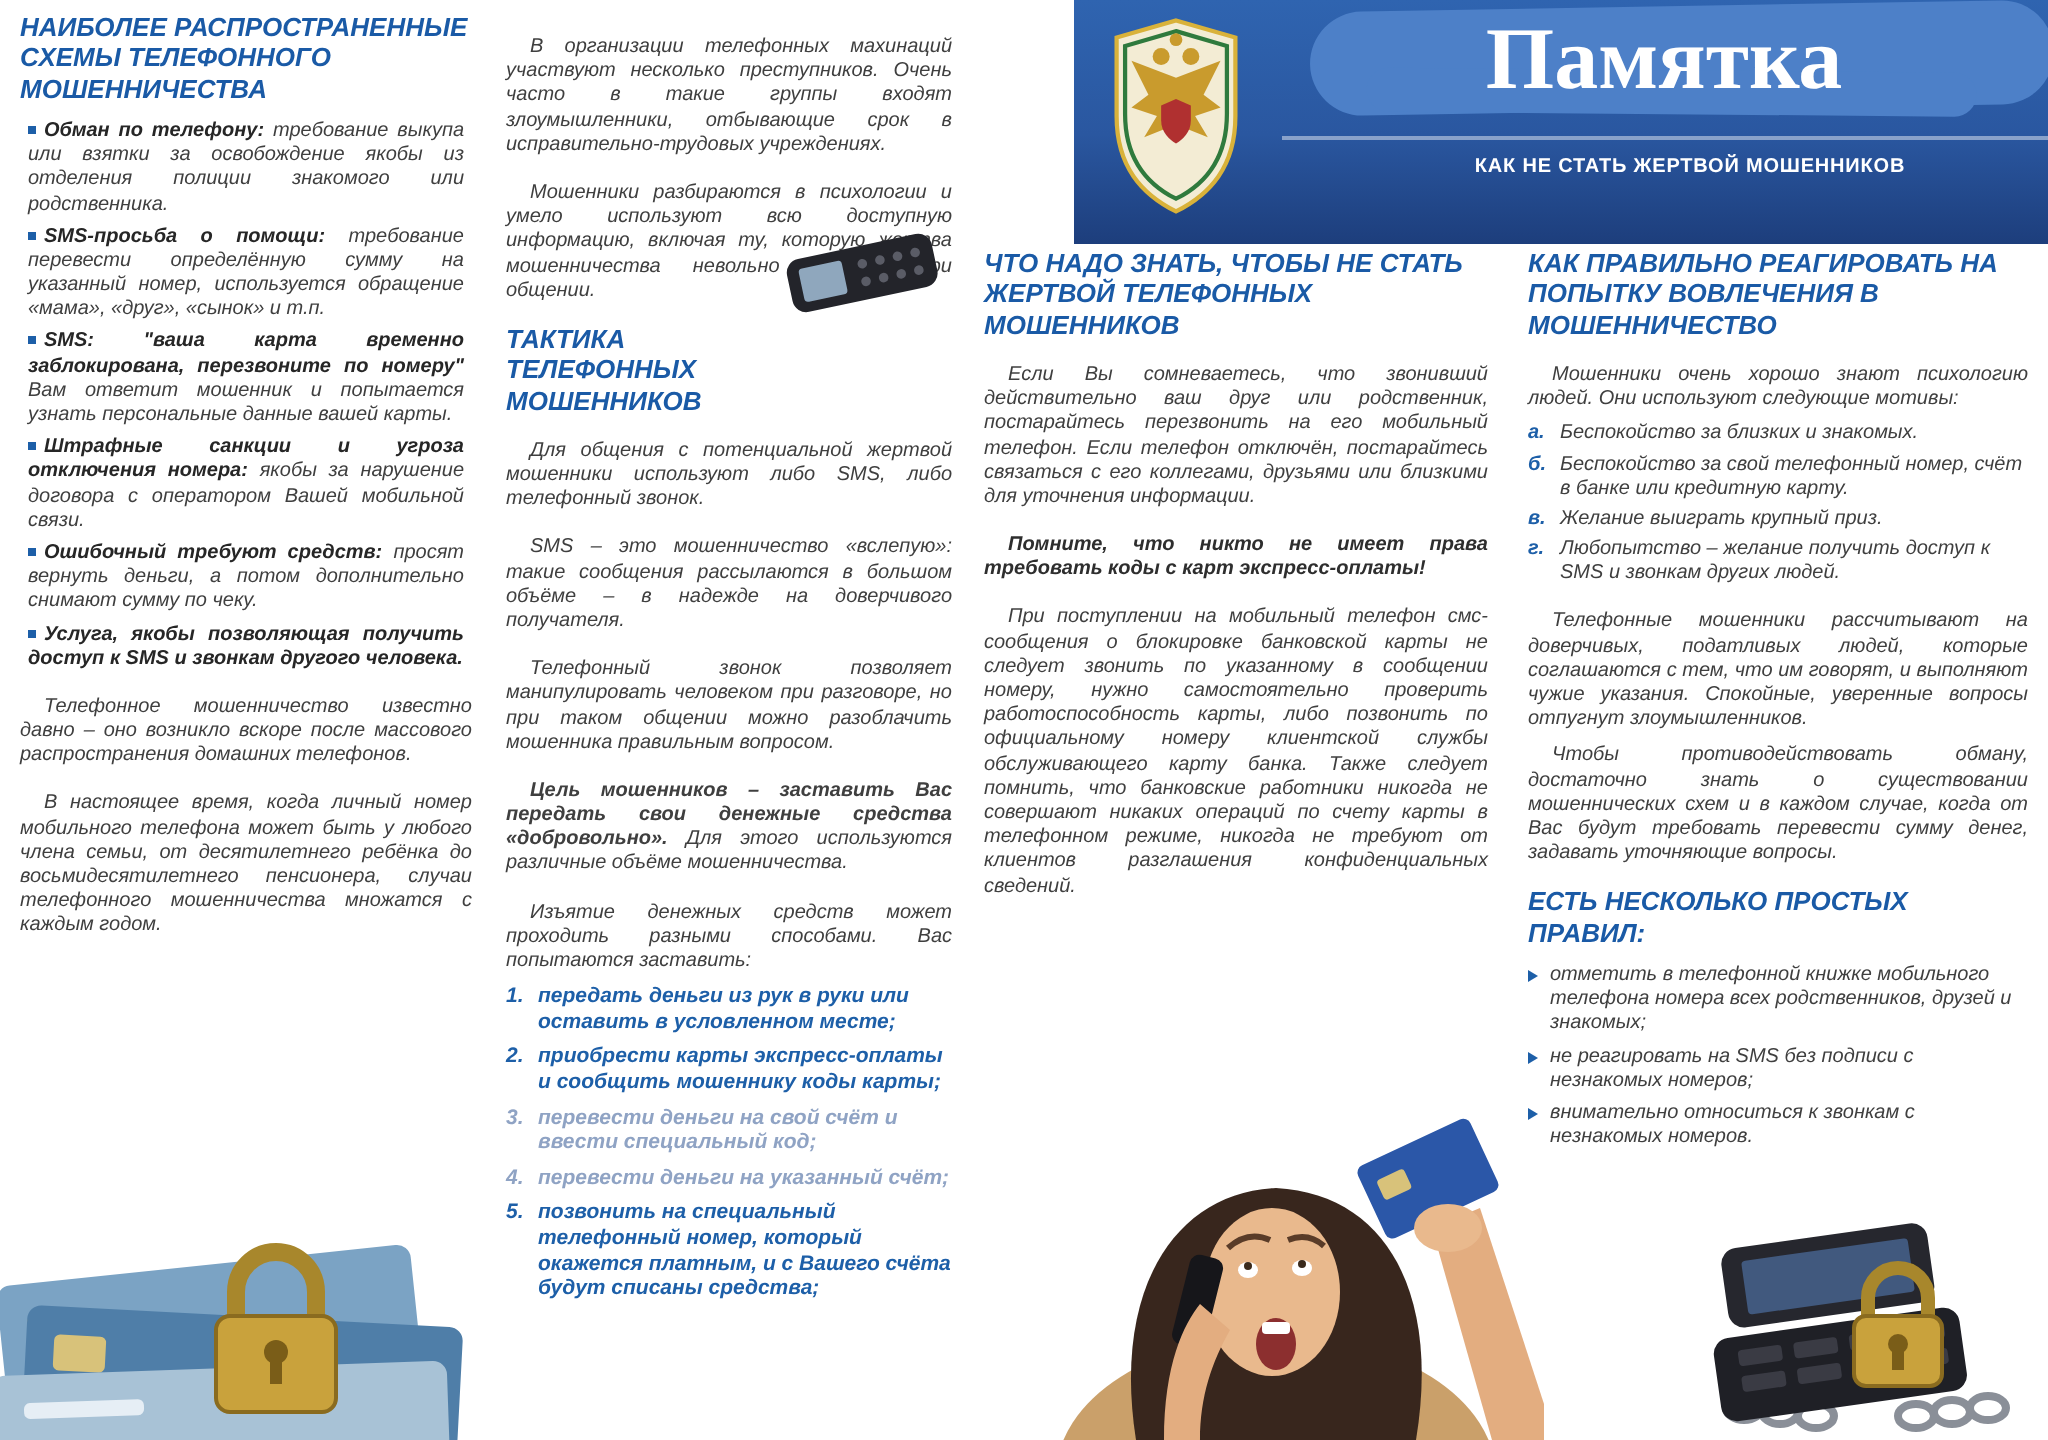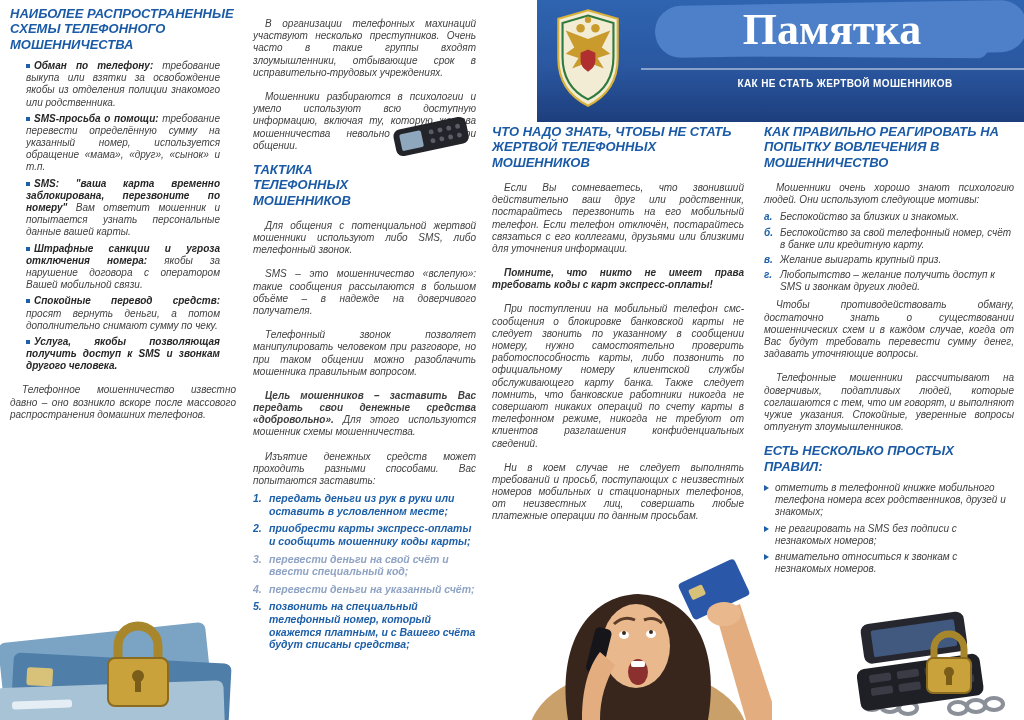--- a/index.html
+++ b/index.html
@@ -7,21 +7,21 @@
         font-family:"Liberation Sans", sans-serif;color:#3f3f3f;}
   .col{position:absolute;text-align:justify;font-size:10px;line-height:1.22;font-style:italic;}
   .col1{left:10px;top:6px;width:226px;}
   .col2{left:253px;top:6px;width:223px;}
   .col3{left:492px;top:124px;width:252px;}
   .col4{left:764px;top:124px;width:250px;}
   .col-heading{margin:0 0 8px;color:#1a5aa6;font-size:13px;line-height:1.18;font-weight:bold;text-align:left;}
   .mt{margin-top:10px;}
   .para{margin:12px 0 5px;text-indent:12px;}
   .para.strong{font-weight:bold;color:#2e2e2e;}
-  .scheme{margin:0 16px 4px;}
+  .scheme{margin:0 4px 4px;}
   .scheme b{color:#262626;}
   .sq{display:inline-block;width:4px;height:4px;background:#1d5fa8;margin:0 4px 1px 0;}
   .step{display:flex;gap:5px;margin:0 0 5px;color:#1d5fa8;font-weight:bold;font-size:10.5px;line-height:1.2;text-align:left;}
   .step .num{flex:none;width:11px;}
   .step.light{color:#8fa3c4;}
   .motive{display:flex;gap:4px;margin:0 0 3px;text-align:left;}
   .motive .letter{flex:none;width:12px;font-weight:bold;color:#1d5fa8;}
   .rule{display:flex;gap:6px;margin:0 0 4px;text-align:left;}
   .tri{flex:none;width:0;height:0;border-left:5px solid #1d5fa8;border-top:3.5px solid transparent;border-bottom:3.5px solid transparent;margin-top:3px;}
   
@@ -65,37 +65,38 @@
     <div class="banner-subtitle">КАК НЕ СТАТЬ ЖЕРТВОЙ МОШЕННИКОВ</div>
   </div>
 
   <div class="col col1">
     <h2 class="col-heading">НАИБОЛЕЕ РАСПРОСТРАНЕННЫЕ СХЕМЫ ТЕЛЕФОННОГО МОШЕННИЧЕСТВА</h2>
 
     <div class="scheme"><span class="sq"></span><b>Обман по телефону:</b> <span>требование выкупа или взятки за освобождение якобы из отделения полиции знакомого или родственника.</span></div>
     <div class="scheme"><span class="sq"></span><b>SMS-просьба о помощи:</b> <span>требование перевести определённую сумму на указанный номер, используется обращение «мама», «друг», «сынок» и т.п.</span></div>
     <div class="scheme"><span class="sq"></span><b>SMS: "ваша карта временно заблокирована, перезвоните по номеру"</b> <span>Вам ответит мошенник и попытается узнать персональные данные вашей карты.</span></div>
     <div class="scheme"><span class="sq"></span><b>Штрафные санкции и угроза отключения номера:</b> <span>якобы за нарушение договора с оператором Вашей мобильной связи.</span></div>
-    <div class="scheme"><span class="sq"></span><b>Спокойные перевод средств:</b> <span>просят вернуть деньги, а потом дополнительно снимают сумму по чеку.</span></div>
+    <div class="scheme"><span class="sq"></span><b>Ошибочный требуют средств:</b> <span>просят вернуть деньги, а потом дополнительно снимают сумму по чеку.</span></div>
     <div class="scheme"><span class="sq"></span><b>Услуга, якобы позволяющая получить доступ к SMS и звонкам другого человека.</b> <span></span></div>
 
     <p class="para">Телефонное мошенничество известно давно – оно возникло вскоре после массового распространения домашних телефонов.</p>
+    <p class="para">В настоящее время, когда личный номер мобильного телефона может быть у любого члена семьи, от десятилетнего ребёнка до восьмидесятилетнего пенсионера, случаи телефонного мошенничества множатся с каждым годом.</p>
   </div>
 
   <div class="col col2">
     <p class="para">В организации телефонных махинаций участвуют несколько преступников. Очень часто в такие группы входят злоумышленники, отбывающие срок в исправительно-трудовых учреждениях.</p>
     <p class="para">Мошенники разбираются в психологии и умело используют всю доступную информацию, включая ту, которую жертва мошенничества невольно выдаёт при общении.</p>
 
     <h2 class="col-heading mt" style="max-width:135px;">ТАКТИКА ТЕЛЕФОННЫХ МОШЕННИКОВ</h2>
 
     <p class="para">Для общения с потенциальной жертвой мошенники используют либо SMS, либо телефонный звонок.</p>
     <p class="para">SMS – это мошенничество «вслепую»: такие сообщения рассылаются в большом объёме – в надежде на доверчивого получателя.</p>
     <p class="para">Телефонный звонок позволяет манипулировать человеком при разговоре, но при таком общении можно разоблачить мошенника правильным вопросом.</p>
 
-    <p class="para"><b>Цель мошенников – заставить Вас передать свои денежные средства «добровольно».</b> <span>Для этого используются мошенник схемы мошенничества.</span></p>
+    <p class="para"><b>Цель мошенников – заставить Вас передать свои денежные средства «добровольно».</b> <span>Для этого используются различные объёме мошенничества.</span></p>
     <p class="para">Изъятие денежных средств может проходить разными способами. Вас попытаются заставить:</p>
 
     <div class="step">
         <span class="num">1.</span>
         <span>передать деньги из рук в руки или оставить в условленном месте;</span>
       </div>
     <div class="step">
         <span class="num">2.</span>
         <span>приобрести карты экспресс-оплаты и сообщить мошеннику коды карты;</span>
       </div>
@@ -111,21 +112,20 @@
         <span class="num">5.</span>
         <span>позвонить на специальный телефонный номер, который окажется платным, и с Вашего счёта будут списаны средства;</span>
       </div>
   </div>
 
   <div class="col col3">
     <h2 class="col-heading">ЧТО НАДО ЗНАТЬ, ЧТОБЫ НЕ СТАТЬ ЖЕРТВОЙ ТЕЛЕФОННЫХ МОШЕННИКОВ</h2>
     <p class="para">Если Вы сомневаетесь, что звонивший действительно ваш друг или родственник, постарайтесь перезвонить на его мобильный телефон. Если телефон отключён, постарайтесь связаться с его коллегами, друзьями или близкими для уточнения информации.</p>
     <p class="para strong">Помните, что никто не имеет права требовать коды с карт экспресс-оплаты!</p>
     <p class="para">При поступлении на мобильный телефон смс-сообщения о блокировке банковской карты не следует звонить по указанному в сообщении номеру, нужно самостоятельно проверить работоспособность карты, либо позвонить по официальному номеру клиентской службы обслуживающего карту банка. Также следует помнить, что банковские работники никогда не совершают никаких операций по счету карты в телефонном режиме, никогда не требуют от клиентов разглашения конфиденциальных сведений.</p>
-    <p class="para">Ни в коем случае не следует выполнять требований и просьб, поступающих с неизвестных номеров мобильных и стационарных телефонов, от неизвестных лиц, совершать любые платежные операции по данным просьбам.</p>
   </div>
 
   <div class="col col4">
     <h2 class="col-heading">КАК ПРАВИЛЬНО РЕАГИРОВАТЬ НА ПОПЫТКУ ВОВЛЕЧЕНИЯ В МОШЕННИЧЕСТВО</h2>
     <p class="para">Мошенники очень хорошо знают психологию людей. Они используют следующие мотивы:</p>
 
     <div class="motive">
         <span class="letter">а.</span>
         <span>Беспокойство за близких и знакомых.</span>
       </div>
@@ -135,22 +135,22 @@
       </div>
     <div class="motive">
         <span class="letter">в.</span>
         <span>Желание выиграть крупный приз.</span>
       </div>
     <div class="motive">
         <span class="letter">г.</span>
         <span>Любопытство – желание получить доступ к SMS и звонкам других людей.</span>
       </div>
 
+    <p class="para">Телефонные мошенники рассчитывают на доверчивых, податливых людей, которые соглашаются с тем, что им говорят, и выполняют чужие указания. Спокойные, уверенные вопросы отпугнут злоумышленников.</p>
     <p class="para" style="margin-top:6px;">Чтобы противодействовать обману, достаточно знать о существовании мошеннических схем и в каждом случае, когда от Вас будут требовать перевести сумму денег, задавать уточняющие вопросы.</p>
-    <p class="para">Телефонные мошенники рассчитывают на доверчивых, податливых людей, которые соглашаются с тем, что им говорят, и выполняют чужие указания. Спокойные, уверенные вопросы отпугнут злоумышленников.</p>
 
     <h2 class="col-heading mt">ЕСТЬ НЕСКОЛЬКО ПРОСТЫХ ПРАВИЛ:</h2>
 
     <div class="rule">
         <span class="tri"></span>
         <span>отметить в телефонной книжке мобильного телефона номера всех родственников, друзей и знакомых;</span>
       </div>
     <div class="rule">
         <span class="tri"></span>
         <span>не реагировать на SMS без подписи с незнакомых номеров;</span>

